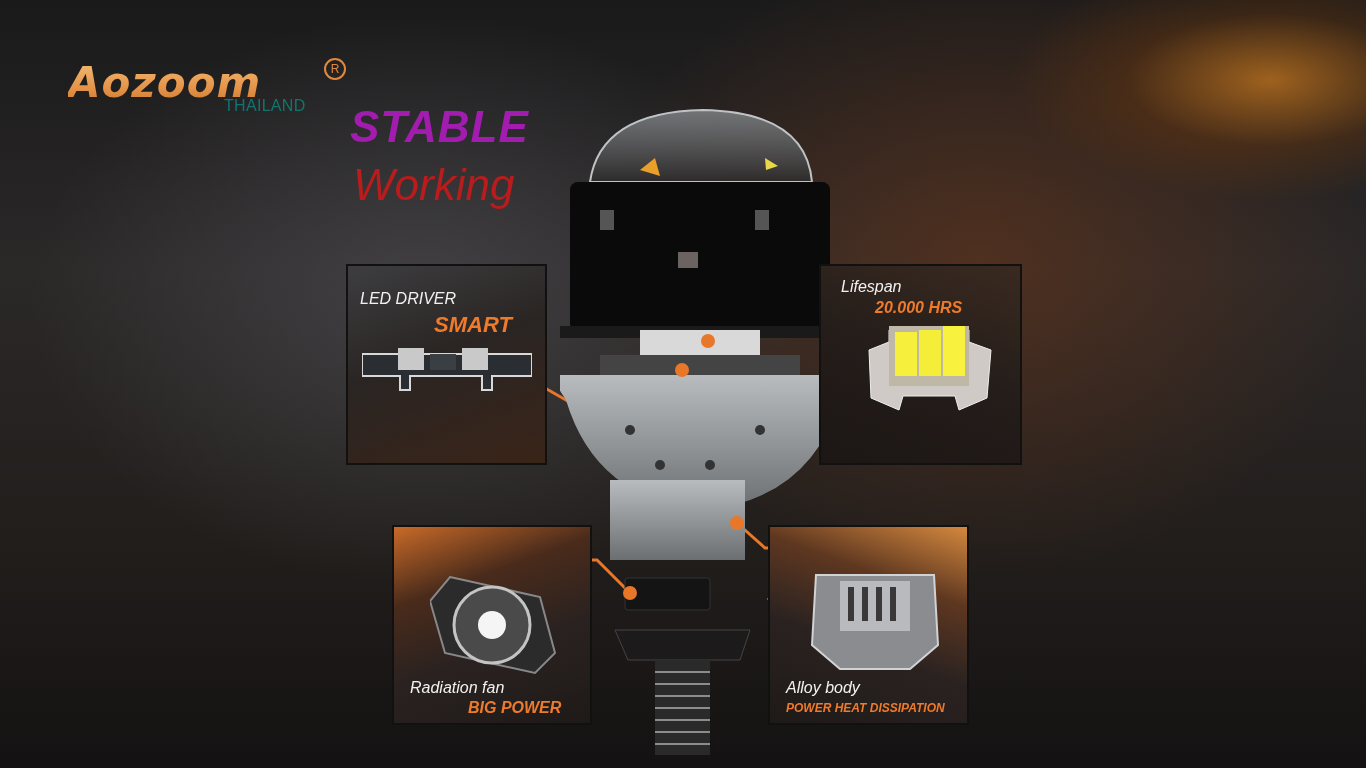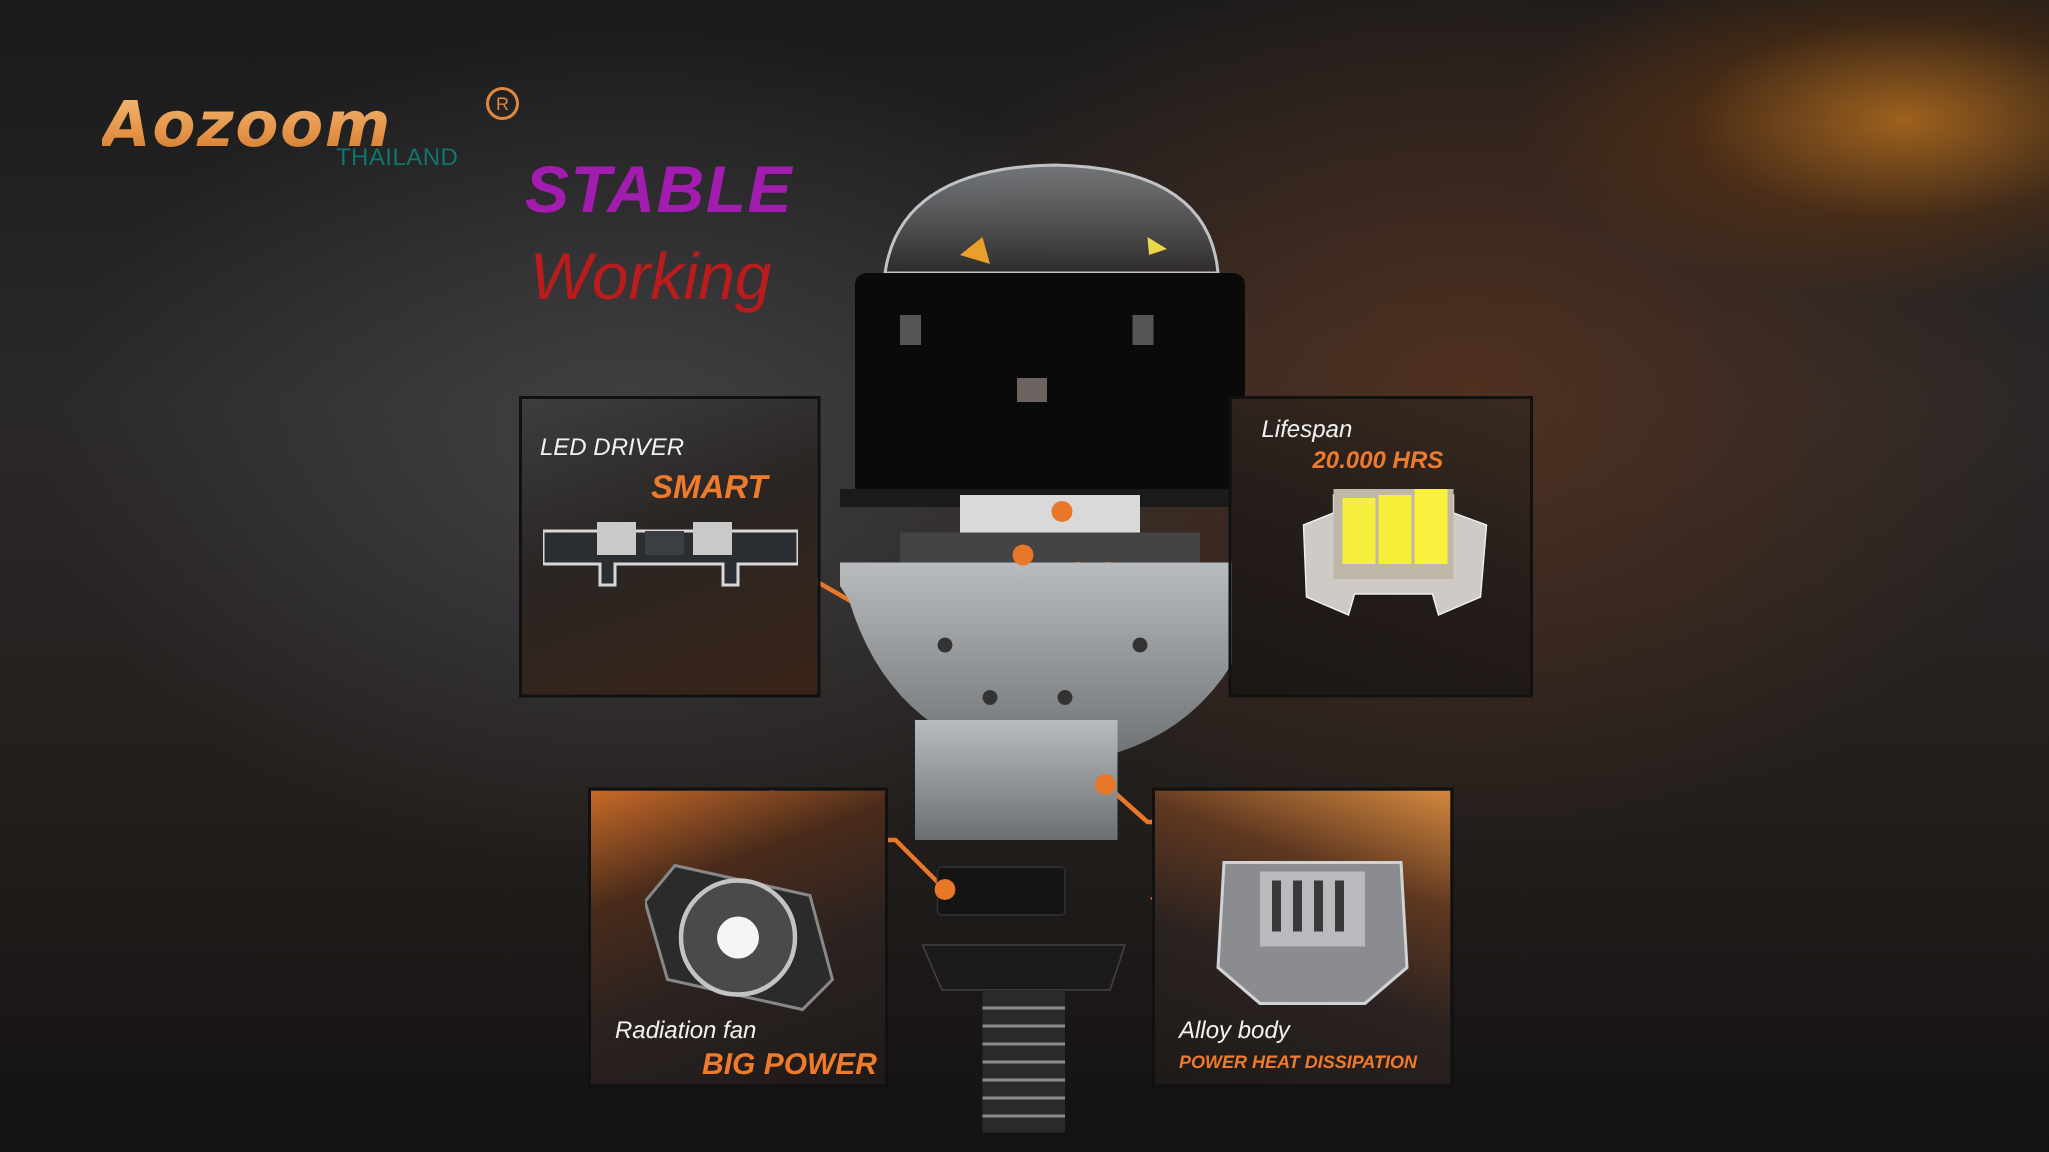--- a/index.html
+++ b/index.html
@@ -140,21 +140,21 @@
   </svg>
 </div>
 
 <div class="panel p-fan">
   <svg style="position:absolute;left:36px;top:40px;" width="130" height="110">
     <path d="M20,10 L110,30 L125,86 L105,106 L15,86 L0,34 Z" fill="#2b2b2b" stroke="#888" stroke-width="2"></path>
     <circle cx="62" cy="58" r="38" fill="#4a4a4a" stroke="#c4c4c4" stroke-width="3"></circle>
     <circle cx="62" cy="58" r="14" fill="#f5f5f5"></circle>
   </svg>
   <span class="lbl-w" style="left:16px;top:152px;font-size:16px;">Radiation fan</span>
-  <span class="lbl-o" style="left:74px;top:172px;font-size:20px;text-align:right;">BIG POWER</span>
+  <span class="lbl-o" style="left:74px;top:172px;font-size:16px;text-align:right;">BIG POWER</span>
 </div>
 
 <div class="panel p-alloy">
   <svg style="position:absolute;left:40px;top:38px;" width="130" height="110">
     <path d="M6,10 L124,10 L128,80 L100,104 L30,104 L2,80 Z" fill="#8a8c8f" stroke="#d0d2d4" stroke-width="2"></path>
     <rect x="30" y="16" width="70" height="50" fill="#b8babd"></rect>
     <g fill="#3a3838">
       <rect x="38" y="22" width="6" height="34"></rect>
         <rect x="52" y="22" width="6" height="34"></rect>
       <rect x="66" y="22" width="6" height="34"></rect>

